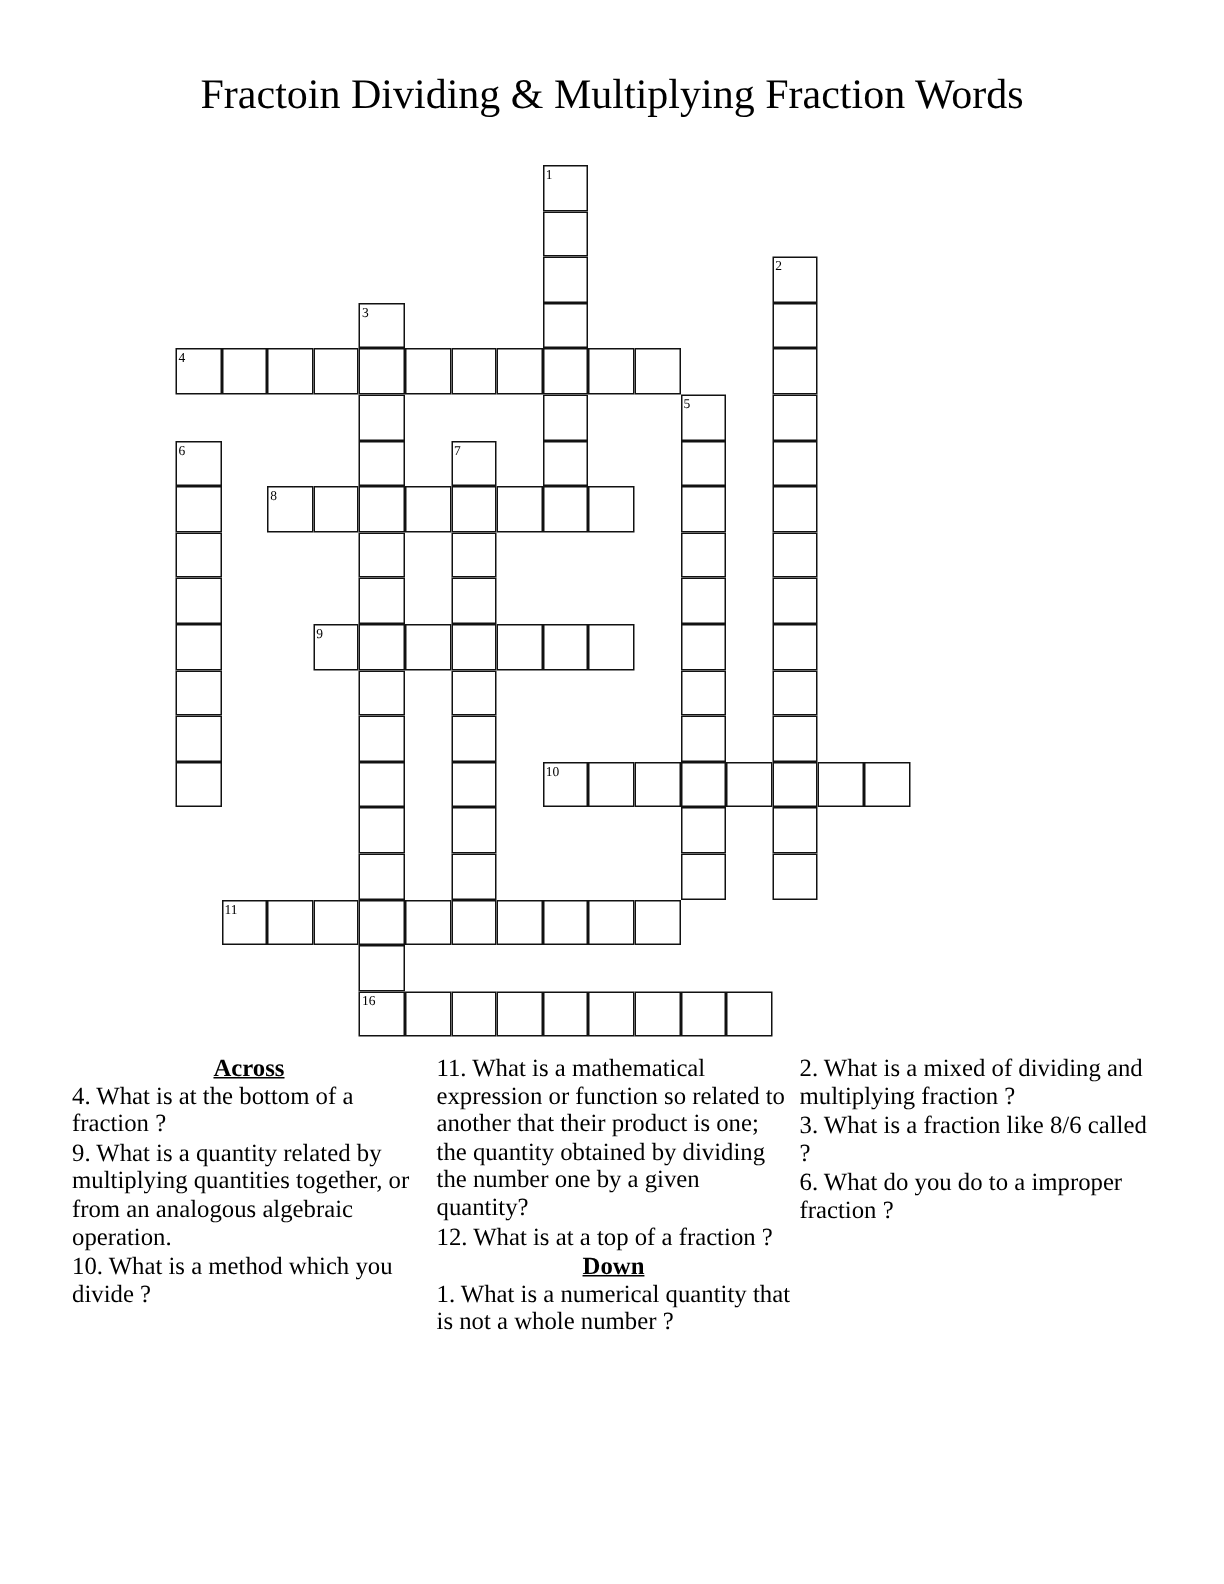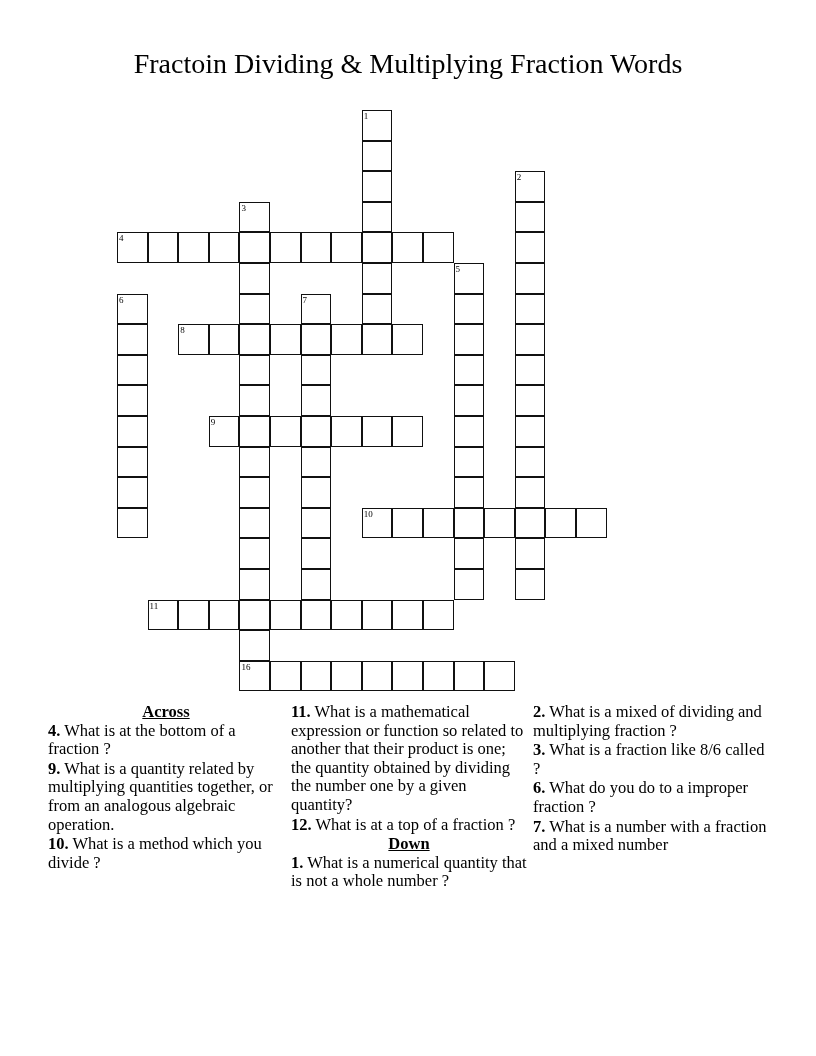--- a/index.html
+++ b/index.html
@@ -10,21 +10,21 @@
   .grid { position:absolute; left:117px; top:110px; width:490px; height:582px; }
   .cell { position:absolute; width:30.6px; height:30.6px; box-sizing:border-box;
           border:1.6px solid #111; background:#fff; }
   .cell .num { position:absolute; left:1px; top:0px; font-size:9px; line-height:10px; }
   .clues { position:absolute; top:703px; font-size:16.5px; line-height:18.6px; }
   .col1 { left:48px; width:236px; }
   .col2 { left:291px; width:236px; }
   .col3 { left:533px; width:236px; }
   .heading { font-weight:bold; text-decoration:underline; display:block;text-align:center; }
   .clue { display:block; margin-bottom:1px; }
-  .clue b { font-weight:bold;text-align:center; }
+  .clue b { font-weight:normal;text-align:center; }
 </style>
 </head>
 <body>
 
 <div class="title">Fractoin Dividing &amp; Multiplying Fraction Words</div>
 
 <div class="grid" id="grid">
     <div class="cell" style="left: 244.8px; top: 0px;">
       <span class="num">1</span>
     </div>
@@ -171,14 +171,13 @@
   <span class="clue"><b>11.</b><span> What is a mathematical expression or function so related to another that their product is one; the quantity obtained by dividing the number one by a given quantity?</span></span>
   <span class="clue"><b>12.</b><span> What is at a top of a fraction ?</span></span>
   <span class="heading">Down</span>
   <span class="clue"><b>1.</b><span> What is a numerical quantity that is not a whole number ?</span></span>
 </div>
 
 <div class="clues col3">
   <span class="clue"><b>2.</b><span> What is a mixed of dividing and multiplying fraction ?</span></span>
   <span class="clue"><b>3.</b><span> What is a fraction like 8/6 called ?</span></span>
   <span class="clue"><b>6.</b><span> What do you do to a improper fraction ?</span></span>
-  <span class="clue"><b>7.</b><span> What is a number with a fraction and a mixed number</span></span>
 </div>
 
 </body></html>

